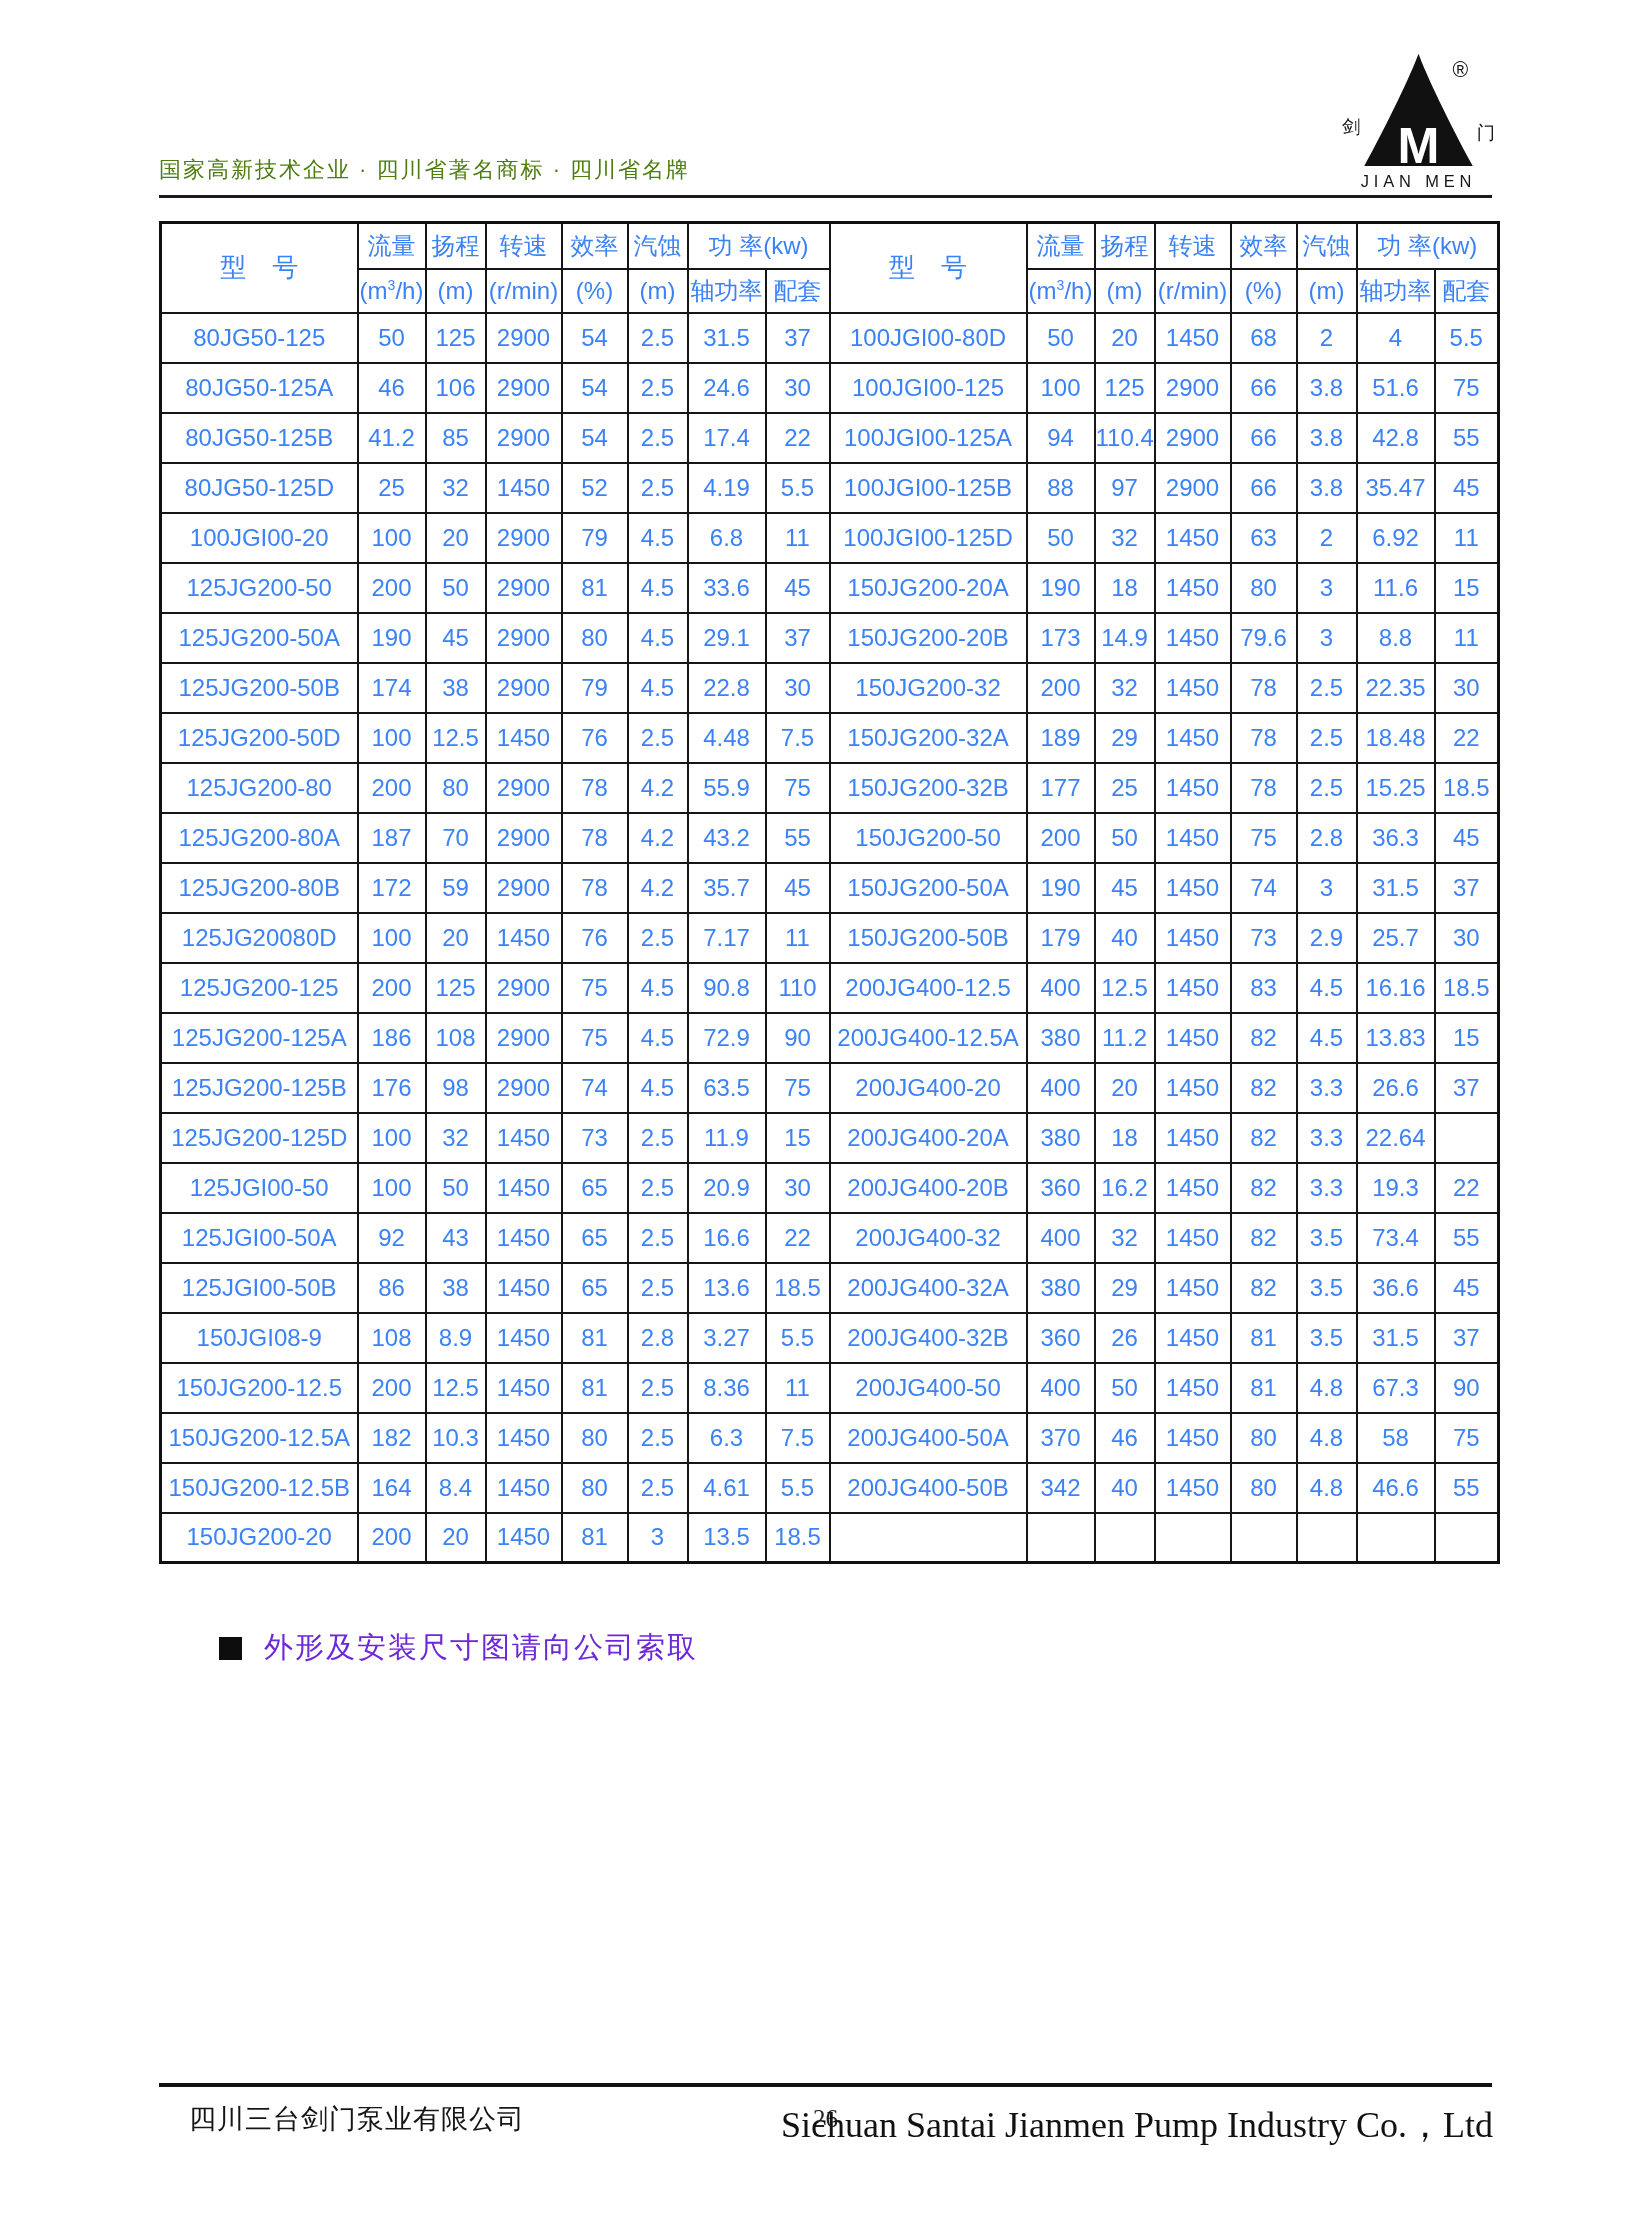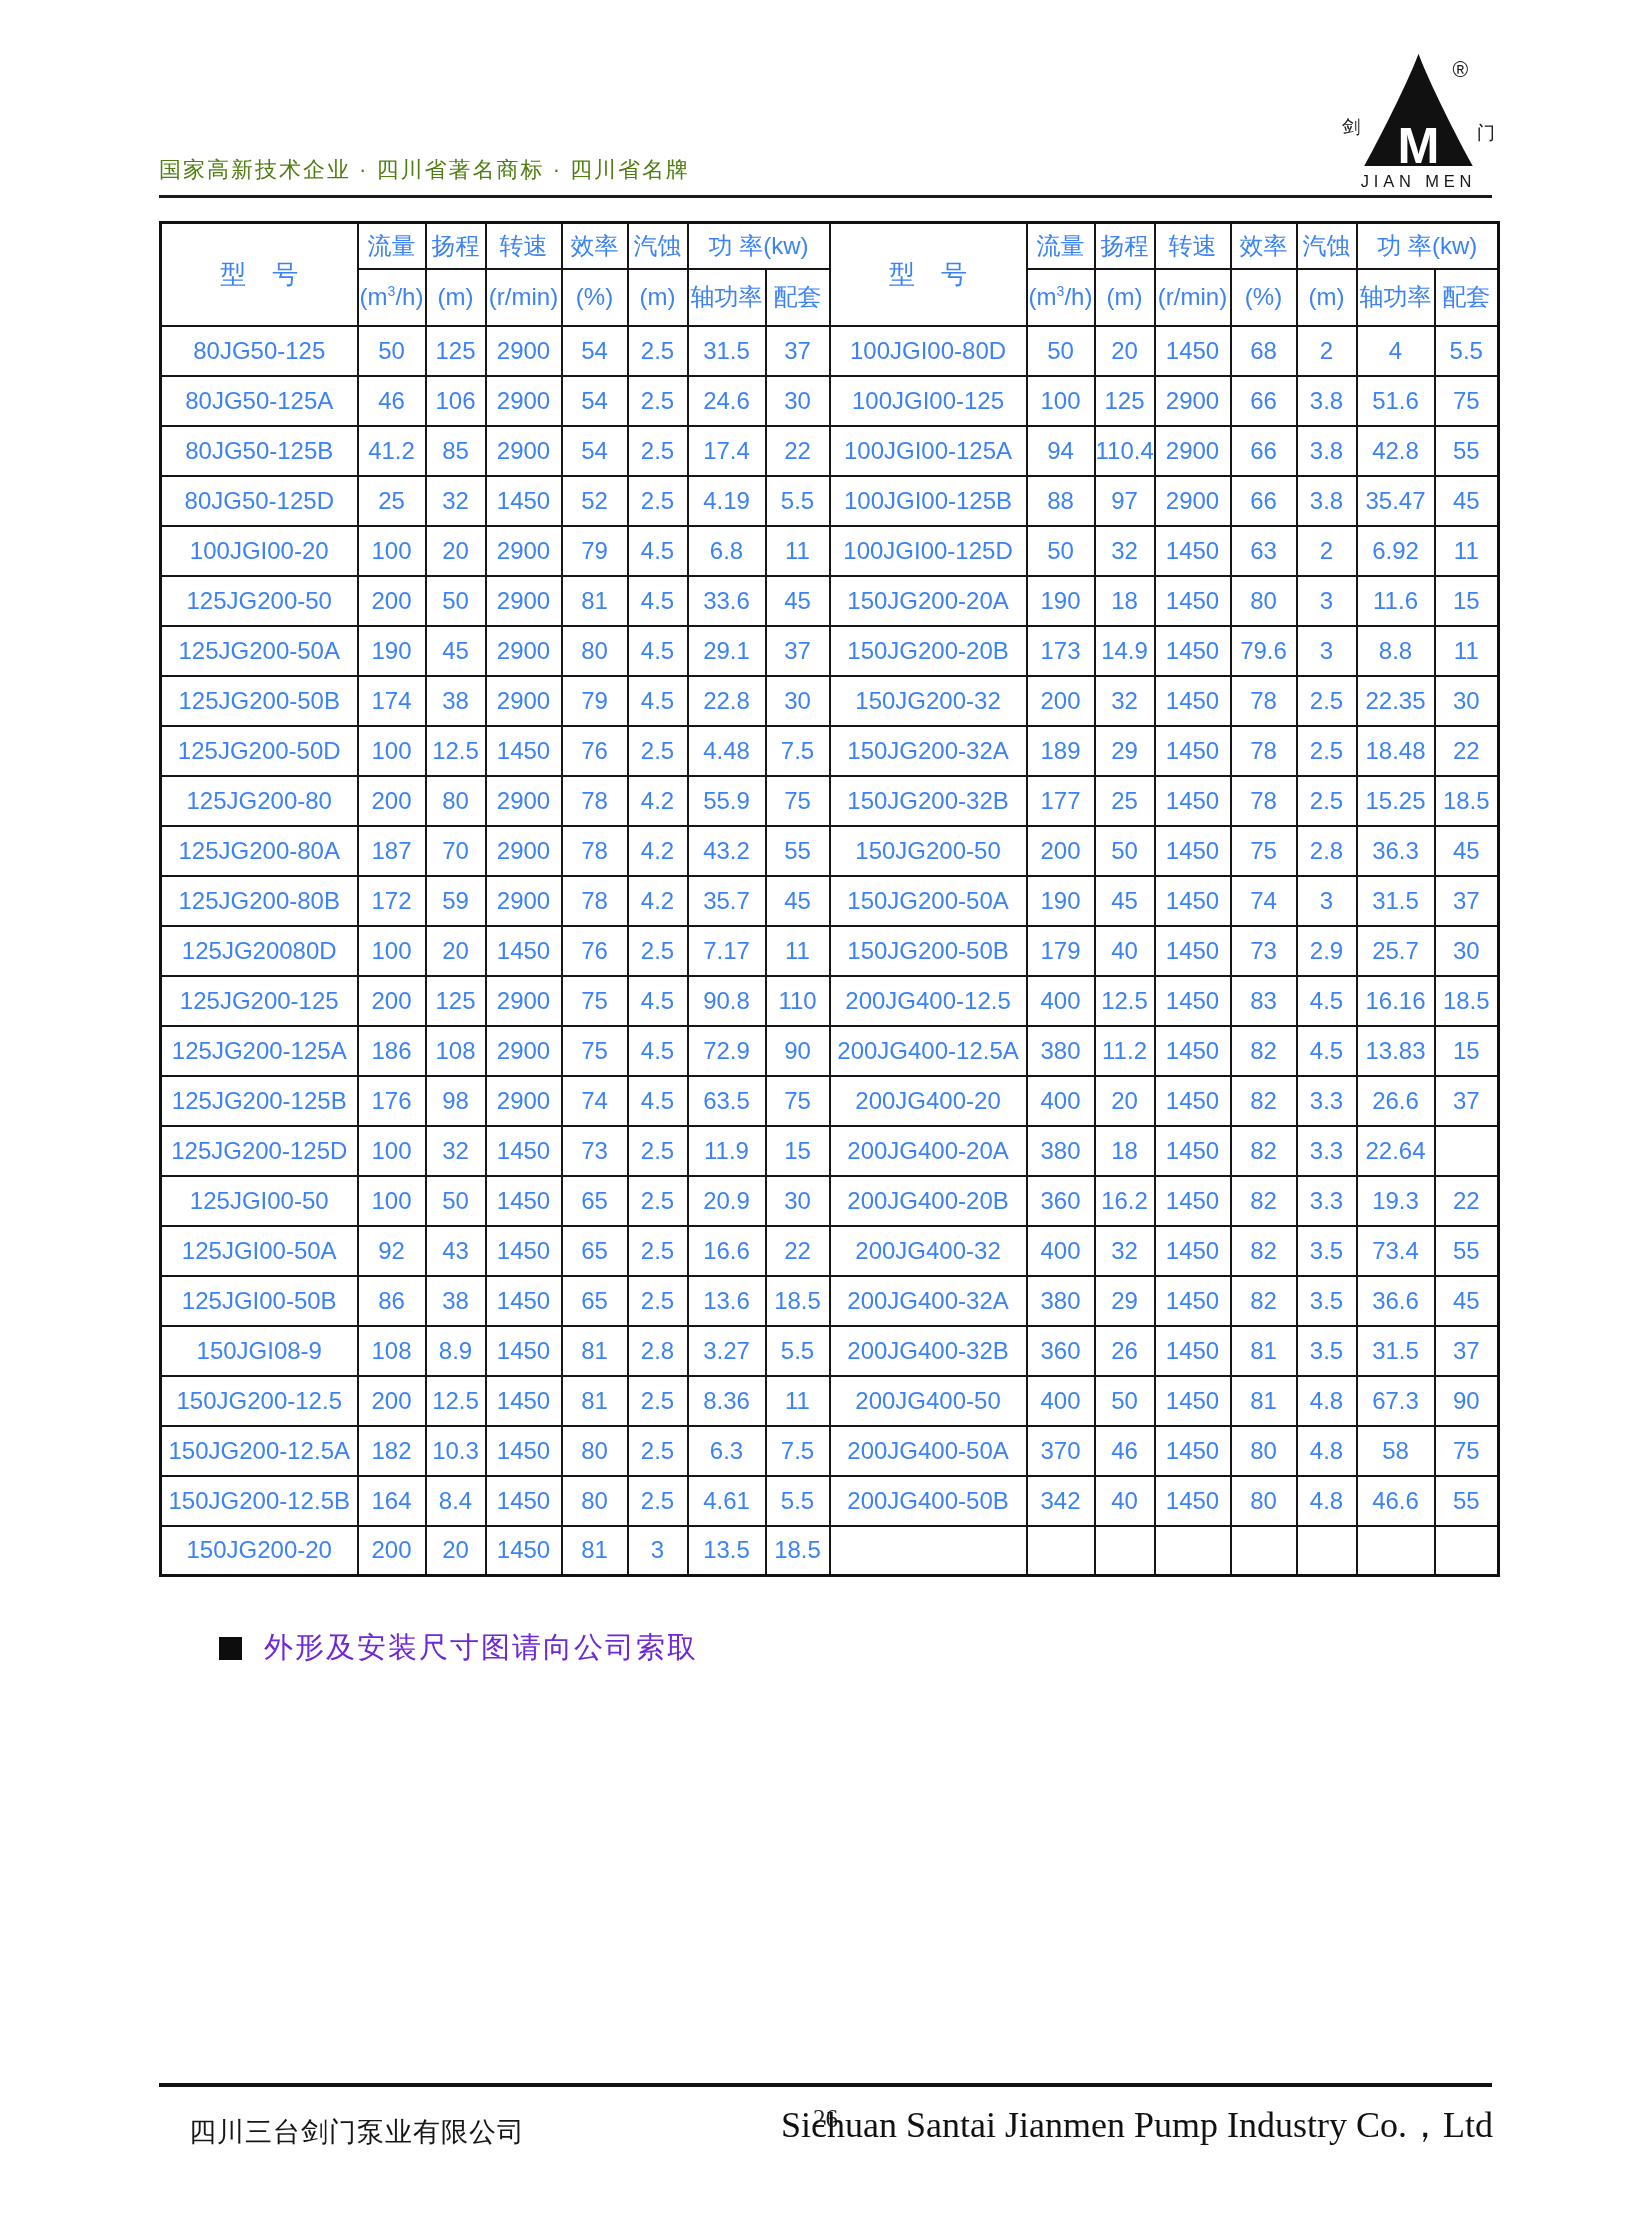--- a/index.html
+++ b/index.html
@@ -26,37 +26,37 @@
     position:absolute; left:159px; top:221px; width:1333px;
     border-collapse:collapse; table-layout:fixed;
     font-size:24px; color:#3b82f6;
   }
   table.pump th, table.pump td {
     border:2px solid #161616; text-align:center; vertical-align:middle;
     font-weight:normal; padding:0; overflow:hidden; white-space:nowrap;
   }
   table.pump { border:3px solid #111; }
   table.pump thead tr.h1 th { height:46px; }
-  table.pump thead tr.h2 th { height:57px; }
+  table.pump thead tr.h2 th { height:44px; }
   table.pump tbody td { height:50px; }
   td.model-col { font-size:24px; letter-spacing:0px; }
   th.model-th { font-size:26px; }
   sup.cube { font-size:14px; vertical-align:super; line-height:0; }
 
   
   .note { position:absolute; left:219px; top:1628px; display:flex; align-items:center; }
   .note-bullet { width:23px; height:23px; background:#0d0d0d; display:inline-block; }
   .note-text { margin-left:22px; font-size:29px; letter-spacing:2px; color:#6d28d9; }
 
   
   .footer-rule {
     position:absolute; left:159px; top:2083px; width:1333px; height:4px; background:#111;
   }
   .footer-cn {
-    position:absolute; left:189px; top:2101px; font-size:27px; letter-spacing:1px; color:#151515;margin-top:13px;
+    position:absolute; left:189px; top:2101px; font-size:27px; letter-spacing:1px; color:#151515;
   }
   .footer-page {
     position:absolute; left:159px; top:2105px; width:1333px; text-align:center;
     font-family:"Liberation Serif","DejaVu Serif",serif; font-size:25px; color:#222;
   }
   .footer-en {
     position:absolute; right:152px; top:2101px;
     font-family:"Liberation Serif","DejaVu Serif",serif; font-size:36px; color:#111;
   }
 </style>

